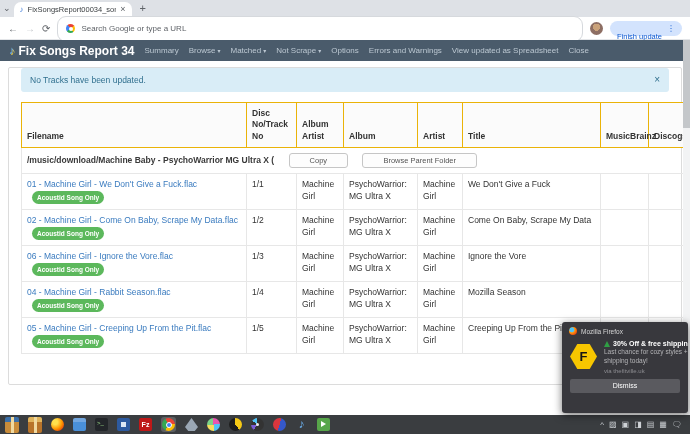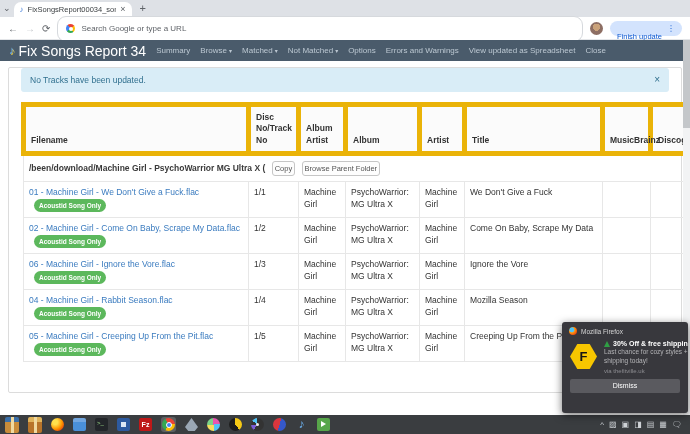--- a/index.html
+++ b/index.html
@@ -26,38 +26,38 @@
   .avatar { width:13px; height:13px; border-radius:50%; background:radial-gradient(circle at 50% 40%, #caa27a 0 35%, #8d6e63 36%); flex:none; }
   .finish-pill { height:15px; border-radius:9px; background:#d3e3fd; color:#0b57d0; display:flex; align-items:center; gap:5px; padding:0 7px; flex:none; }
   .finish-label { font-size:7.5px; white-space:nowrap;margin-top:16px; }
   .kebab { font-size:8px; }
 
   
   .page { position:absolute; top:40px; left:0; width:690px; height:375px; background:#fff; overflow:hidden; }
   .navbar { height:21px; background:#4a5b6b; display:flex; align-items:center; padding:0 9px; gap:10px; }
   .brand { display:flex; align-items:center; gap:4px; }
   .brand-note { font-size:11px; color:#6fb1e8; text-shadow:1px 1px 0 #e8c83f; line-height:1; }
-  .brand-text { font-size:14px; font-weight:normal; color:#fff; white-space:nowrap; }
+  .brand-text { font-size:12px; font-weight:bold; color:#fff; white-space:nowrap; }
   .nav-items { display:flex; align-items:center; gap:10px; }
   .nav-item { font-size:8px; color:#bcc8d2; white-space:nowrap; text-decoration:none; cursor:pointer; display:flex; align-items:center; gap:2px; }
   .caret { font-size:6px; color:#bcc8d2; }
 
   .info-alert { margin:10px 8px 0; background:#d9edf7; border:1px solid #cde5f1; border-radius:2px; color:#31708f; font-size:8px; padding:5px 9px; }
 
   .panel { margin:6px 8px 0; border:1px solid #dcdcdc; border-radius:2px; background:#fff; padding-bottom:30px; }
   .panel h2 { font-size:14px; font-weight:500; color:#3a3a3a; margin:10px 12px 9px; }
   .status-alert { margin:0 12px 10px; background:#d9edf7; border-radius:3px; color:#31708f; font-size:8.5px; padding:7px 9px; display:flex; align-items:center; justify-content:space-between; }
   .alert-close { font-size:10px; color:#31708f; line-height:1; cursor:pointer; }
 
   .table-wrap { margin:0 12px; }
   table { width:100%; border-collapse:collapse; table-layout:fixed; font-size:8.5px; color:#333; }
-  th { text-align:left; font-weight:bold; padding:5px; border:5px solid #eab308; vertical-align:bottom; background:#fbfbfb; line-height:1.35; }
+  th { text-align:left; font-weight:bold; padding:5px; border:1px solid #eab308; vertical-align:bottom; background:#fbfbfb; line-height:1.35; }
   td { padding:5px; border:1px solid #e7e7e7; vertical-align:top; line-height:1.4; word-wrap:break-word; }
   .path-cell { font-weight:bold; color:#3a3a3a; white-space:nowrap; overflow:hidden; }
-  .mini-btn { display:inline-block; border:1px solid #c6c6c6; border-radius:3px; background:#fdfdfd; color:#555; font-size:7.5px; padding:2px 2px; margin-left:4px; cursor:pointer; vertical-align:middle; }
+  .mini-btn { display:inline-block; border:1px solid #c6c6c6; border-radius:3px; background:#fdfdfd; color:#555; font-size:7.5px; padding:2px 20px; margin-left:12px; cursor:pointer; vertical-align:middle; }
   .file-link { color:#3a7bbf; text-decoration:none; cursor:pointer; }
   .badge { display:inline-block; background:#5cb85c; color:#fff; font-size:6.5px; font-weight:bold; padding:2px 5px; border-radius:8px; margin-left:5px; white-space:nowrap; }
 
   .scrollbar { position:absolute; top:0; right:0; width:7px; height:375px; background:#f2f3f4; }
   .scroll-thumb { position:absolute; top:0; right:0; width:7px; height:88px; background:#c4c7ca; }
 
   
   .notif { position:absolute; right:2px; bottom:21px; width:126px; height:91px; background:#38383d; border-radius:3px; box-shadow:0 2px 8px rgba(0,0,0,.55); z-index:10; overflow:hidden; }
   .n-head { display:flex; align-items:center; gap:4px; padding:5px 7px 3px; }
   .ff-icon { width:8px; height:8px; border-radius:50%; background:radial-gradient(circle at 35% 35%, #4fc3f7 0 28%, #ff980e 40%, #e3350d 85%); flex:none; }
@@ -145,21 +145,21 @@
           </a>
         <a class="nav-item">
             <span>Browse</span>
             <span class="caret">▾</span>
           </a>
         <a class="nav-item">
             <span>Matched</span>
             <span class="caret">▾</span>
           </a>
         <a class="nav-item">
-            <span>Not Matched</span>
+            <span>Not Scrape</span>
             <span class="caret">▾</span>
           </a>
         <a class="nav-item">
             <span>Options</span>
           </a>
         <a class="nav-item">
             <span>Errors and Warnings</span>
           </a>
         <a class="nav-item">
             <span>View updated as Spreadsheet</span>
@@ -198,21 +198,21 @@
               <th>Album</th>
               <th>Artist</th>
               <th>Title</th>
               <th>MusicBrainz</th>
               <th>Discogs</th>
             </tr>
           </thead>
           <tbody>
             <tr>
               <td class="path-cell" colspan="8">
-                <span>/been/download/Machine Girl - PsychoWarrior MG Ultra X (</span>
+                <span>/music/download/Machine Baby - PsychoWarrior MG Ultra X (</span>
                 <button class="mini-btn">Copy</button>
                 <button class="mini-btn">Browse Parent Folder</button>
               </td>
             </tr>
 
   <tr>
     <td>
       <a class="file-link">01 - Machine Girl - We Don't Give a Fuck.flac</a><span class="badge">Acoustid Song Only</span>
     </td>
     <td>1/1</td>

